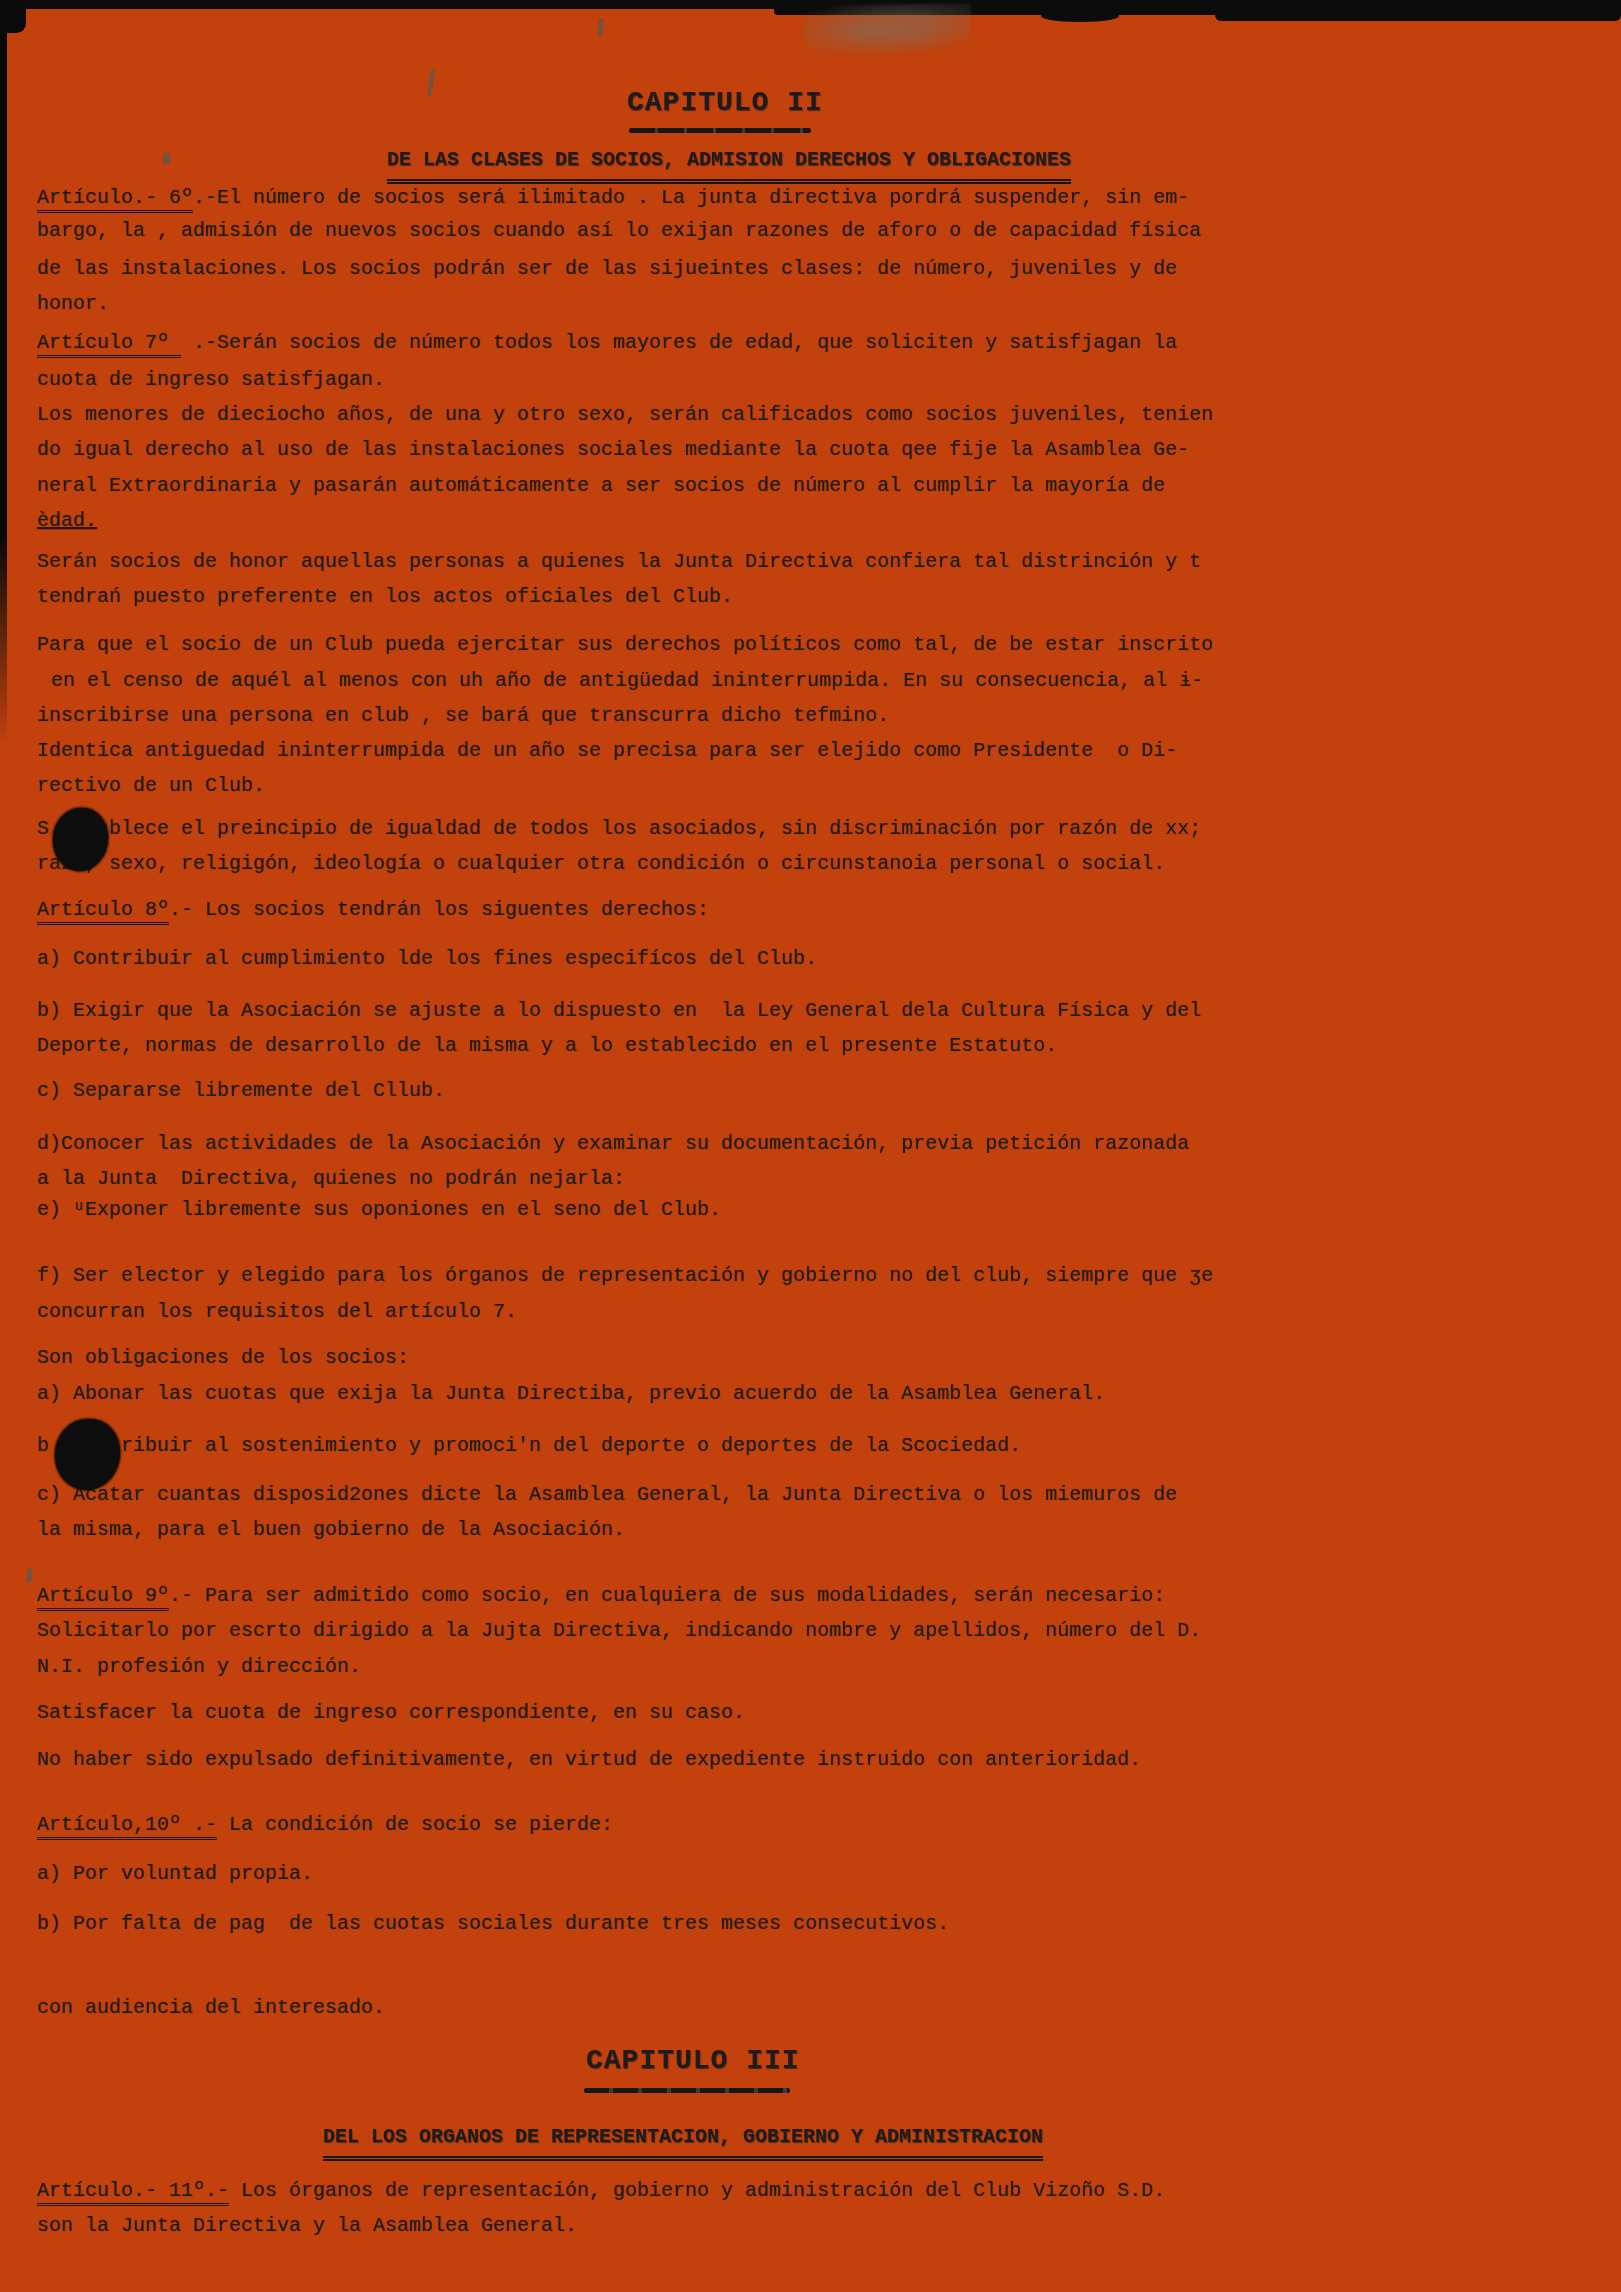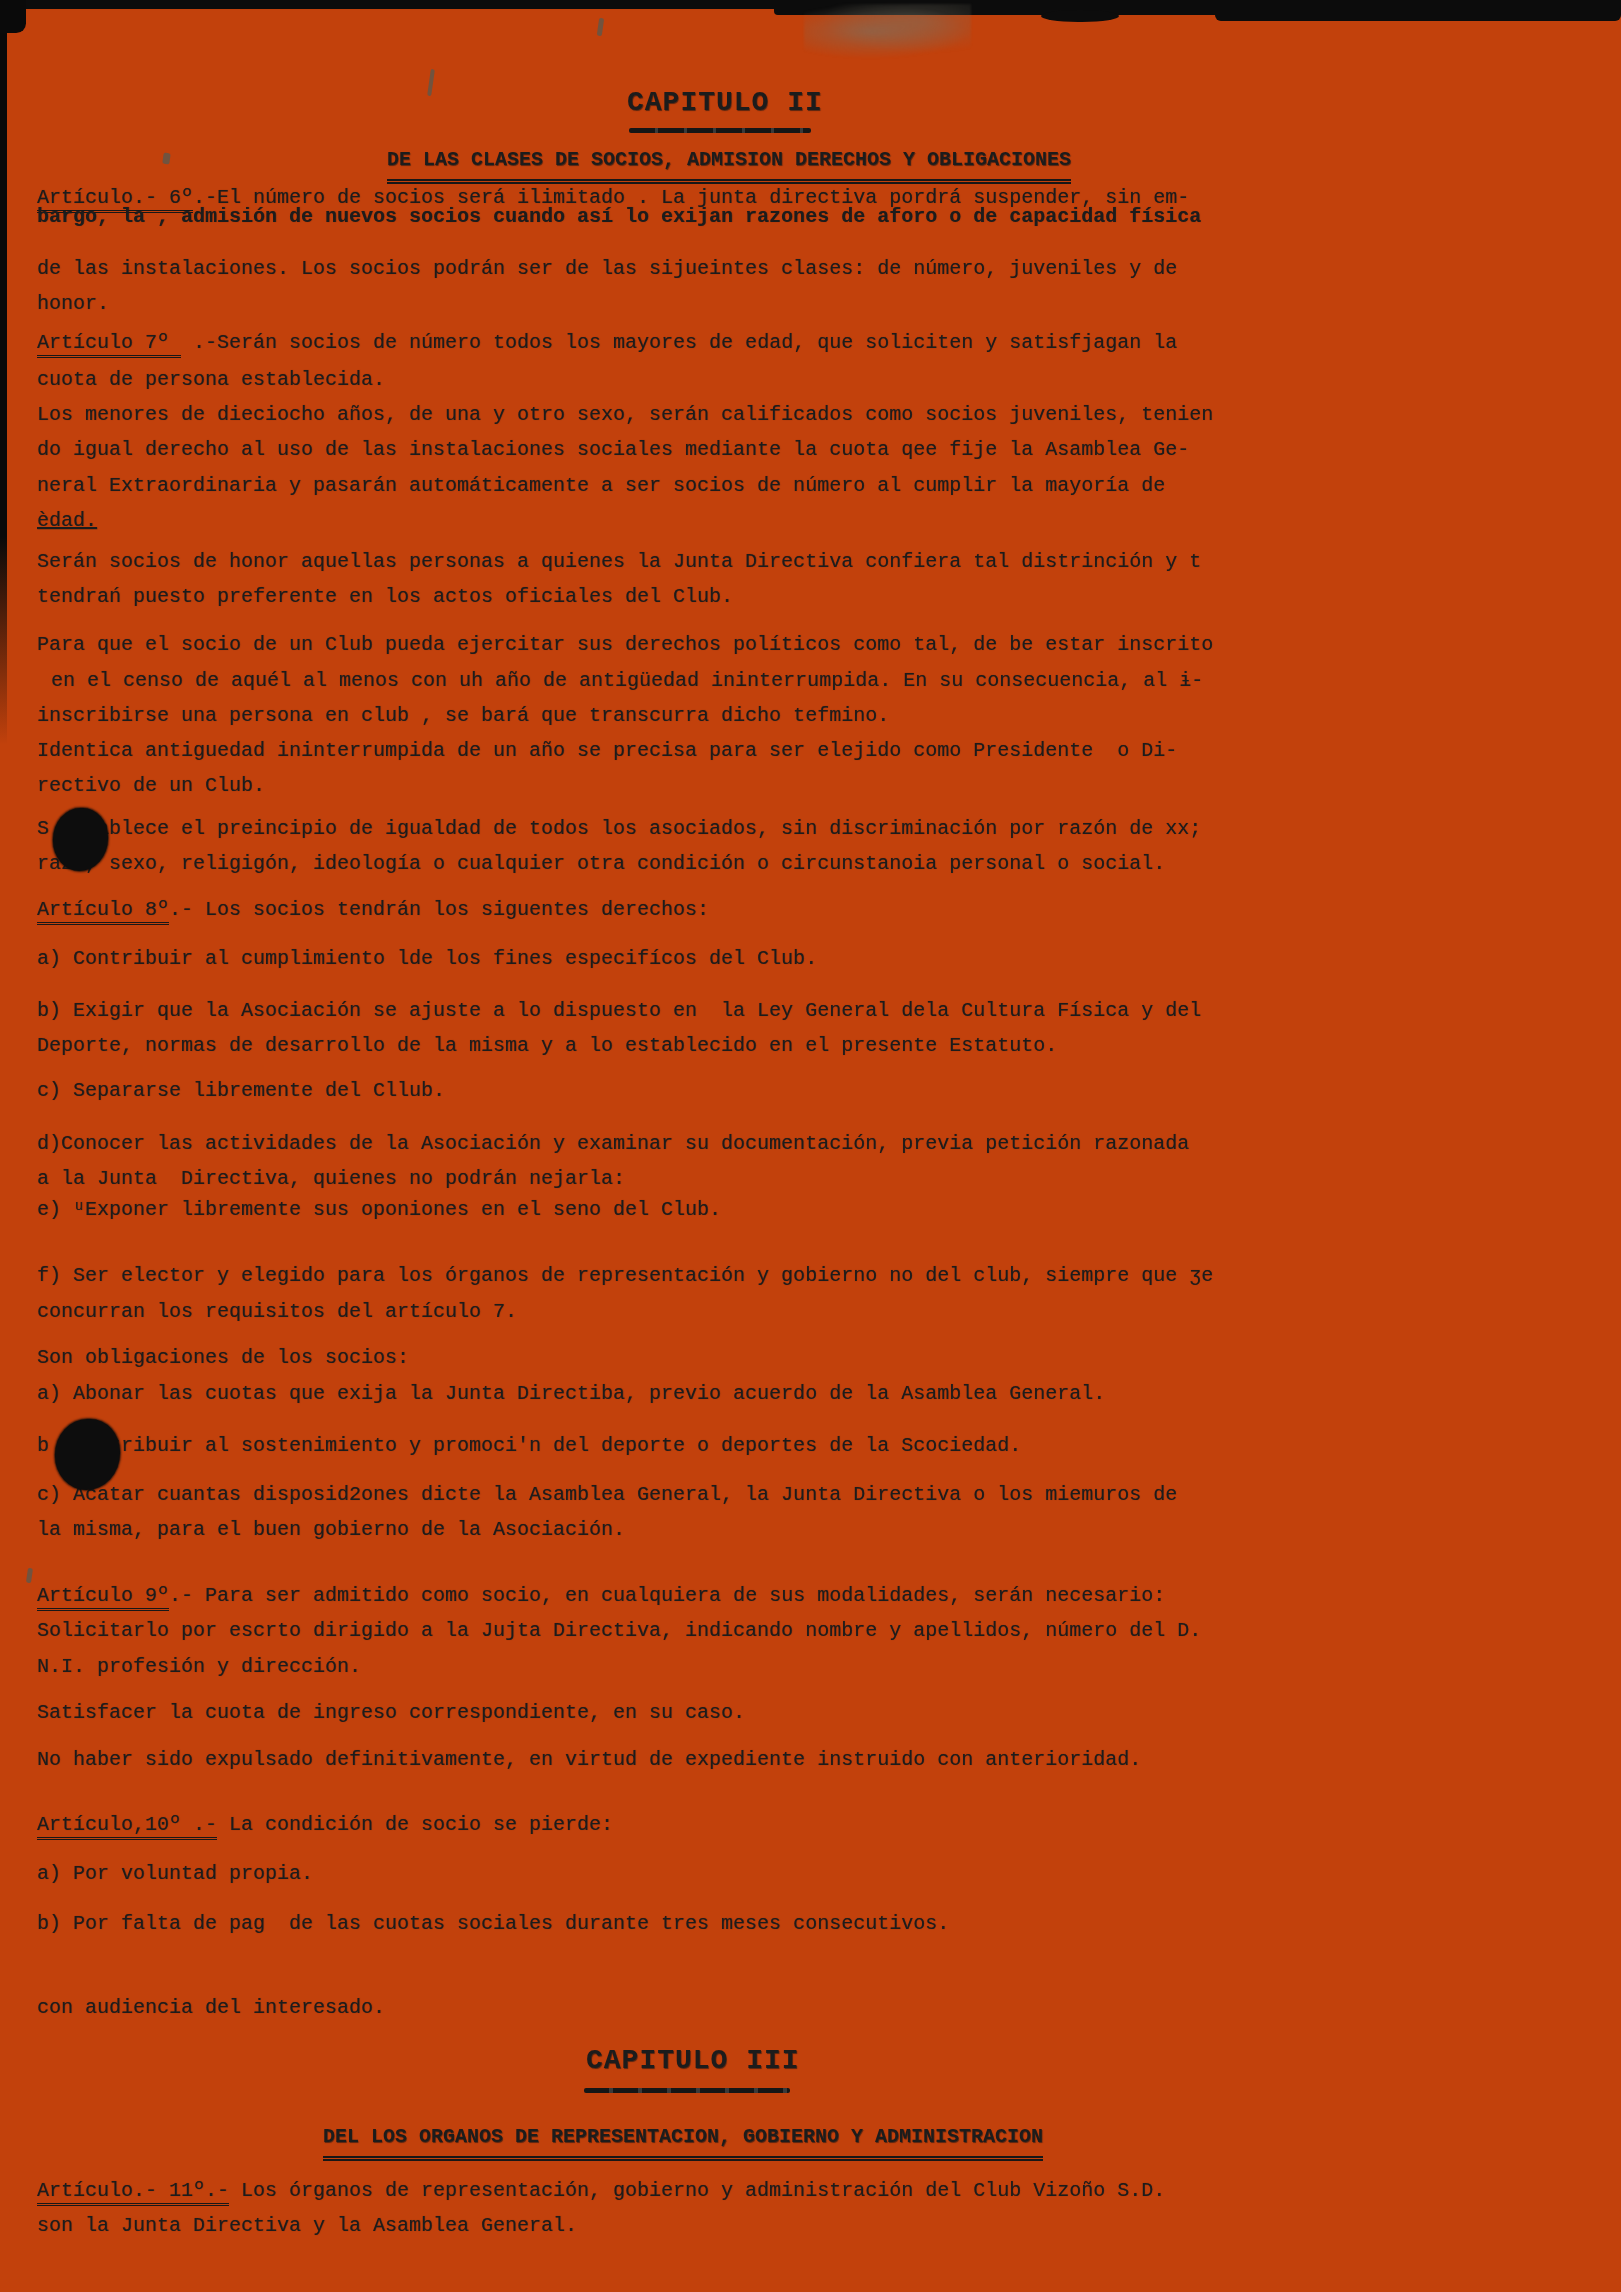--- a/index.html
+++ b/index.html
@@ -63,25 +63,25 @@
   <div class="edge edge-top-right"></div>
   <div class="edge edge-top-right2"></div>
   <div class="edge edge-top-blotch"></div>
   <div class="edge edge-left"></div>
   <div class="edge edge-corner"></div>
 
 <div class="line chapter" style="left: 627px; top: 86px;">CAPITULO II</div>
     <div class="line rule" style="left: 629px; top: 128px; width: 182px; height: 4.9px;"></div>
     <div class="line heading" style="left: 387px; top: 143px;">DE LAS CLASES DE SOCIOS, ADMISION DERECHOS Y OBLIGACIONES</div>
     <div class="line body" style="left: 37px; top: 181px;"><span class="article-label">Artículo.- 6º</span><span>.-El número de socios será ilimitado . La junta directiva pordrá suspender, sin em-</span></div>
-    <div class="line body" style="left: 37px; top: 200px; font-weight: bold;">bargo, la , admisión de nuevos socios cuando así lo exijan razones de aforo o de capacidad física</div>
+    <div class="line body" style="left: 37px; top: 214px;">bargo, la , admisión de nuevos socios cuando así lo exijan razones de aforo o de capacidad física</div>
     <div class="line body" style="left: 37px; top: 252px;">de las instalaciones. Los socios podrán ser de las sijueintes clases: de número, juveniles y de</div>
     <div class="line body" style="left: 37px; top: 287px;">honor.</div>
     <div class="line body" style="left: 37px; top: 326px;"><span class="article-label">Artículo 7º </span><span> .-Serán socios de número todos los mayores de edad, que soliciten y satisfjagan la</span></div>
-    <div class="line body" style="left: 37px; top: 363px;">cuota de persona establecida.</div>
+    <div class="line body" style="left: 37px; top: 363px;">cuota de ingreso satisfjagan.</div>
     <div class="line body" style="left: 37px; top: 398px;">Los menores de dieciocho años, de una y otro sexo, serán calificados como socios juveniles, tenien</div>
     <div class="line body" style="left: 37px; top: 469px;">neral Extraordinaria y pasarán automáticamente a ser socios de número al cumplir la mayoría de</div>
     <div class="line body" style="left: 37px; top: 433px;">do igual derecho al uso de las instalaciones sociales mediante la cuota qee fije la Asamblea Ge-</div>
     <div class="line body" style="left: 37px; top: 504px; text-decoration: underline;">èdad.</div>
     <div class="line body" style="left: 37px; top: 545px;">Serán socios de honor aquellas personas a quienes la Junta Directiva confiera tal distrinción y t</div>
     <div class="line body" style="left: 37px; top: 580px;">tendrań puesto preferente en los actos oficiales del Club.</div>
     <div class="line body" style="left: 37px; top: 628px;">Para que el socio de un Club pueda ejercitar sus derechos políticos como tal, de be estar inscrito</div>
     <div class="line body" style="left: 51px; top: 664px;">en el censo de aquél al menos con uh año de antigüedad ininterrumpida. En su consecuencia, al ɨ-</div>
     <div class="line body" style="left: 37px; top: 699px;">inscribirse una persona en club , se bará que transcurra dicho tefmino.</div>
     <div class="line body" style="left: 37px; top: 734px;">Identica antiguedad ininterrumpida de un año se precisa para ser elejido como Presidente  o Di-</div>

